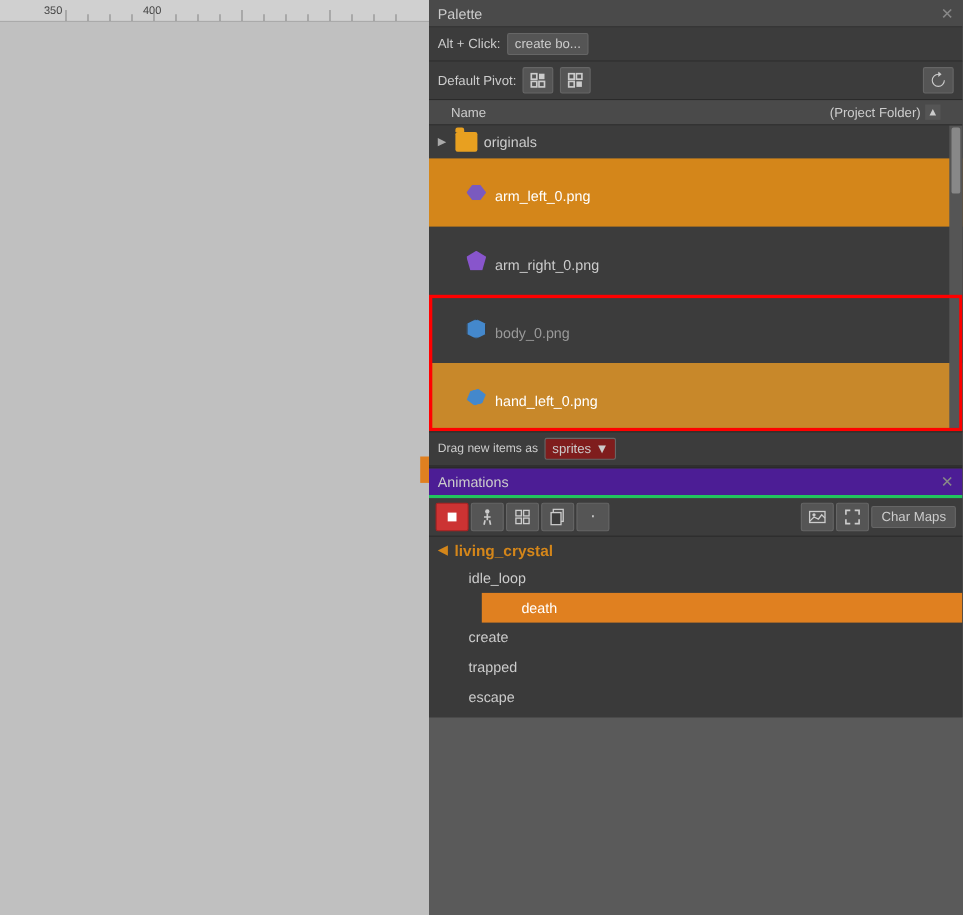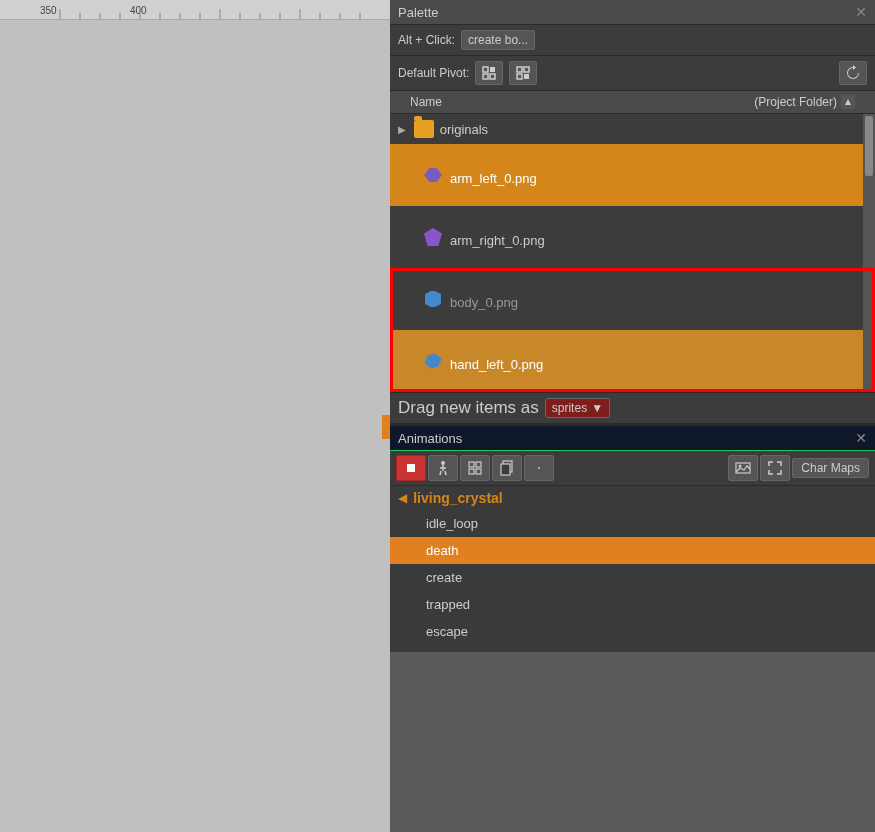--- a/index.html
+++ b/index.html
@@ -283,21 +283,21 @@
       align-items: center;
       padding: 5px 8px;
       gap: 6px;
       background: #3c3c3c;
       border-top: 1px solid #2a2a2a;
       border-bottom: 1px solid #2a2a2a;
     }
 
     .drag-label {
       color: #cccccc;
-      font-size: 17px;
+      font-size: 11px;
     }
 
     .sprites-dropdown {
       background: #7f1d1d;
       border: 1px solid #666;
       color: #ccc;
       padding: 2px 6px;
       font-size: 12px;
       cursor: pointer;
       border-radius: 2px;
@@ -337,22 +337,22 @@
       display: flex;
       flex-direction: column;
       background: #3c3c3c;
     }
 
     .animations-header {
       display: flex;
       align-items: center;
       justify-content: space-between;
       padding: 4px 8px;
-      background: #0f172a;
-      border-bottom: 1px solid #22c55e;
+      background: #4c1d95;
+      border-bottom: 3px solid #22c55e;
     }
 
     .animations-title {
       color: #cccccc;
       font-size: 13px;
     }
 
     .animations-close {
       color: #888;
       font-size: 14px;
@@ -429,20 +429,21 @@
       align-items: center;
       padding: 6px 8px 6px 36px;
       color: #cccccc;
       font-size: 13px;
       cursor: pointer;
     }
 
     .anim-item.selected {
       background: #e08020;
       color: #fff;
+      margin-left: 48px;
     }
 
     
     .file-list-container {
       position: relative;
       overflow: hidden;
     }
   </style>
 </head>
 <body>

